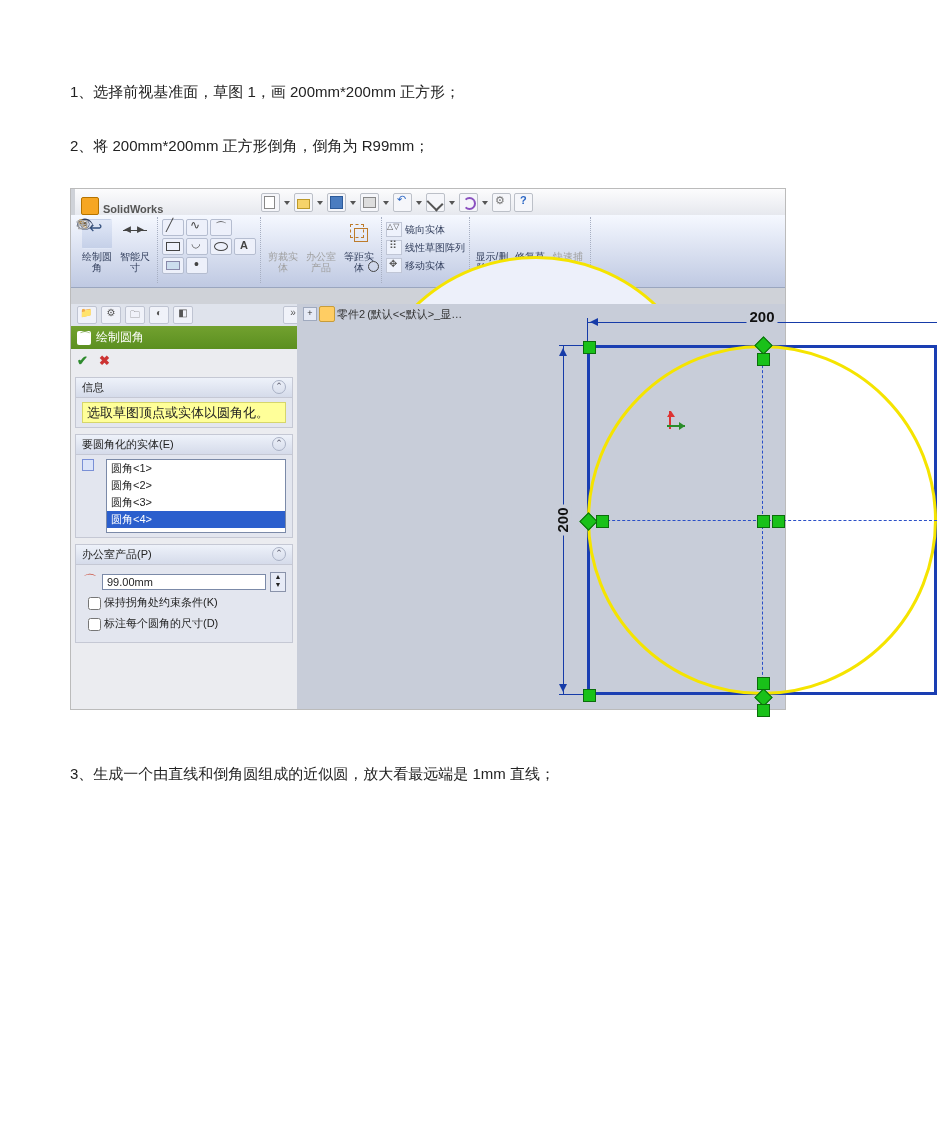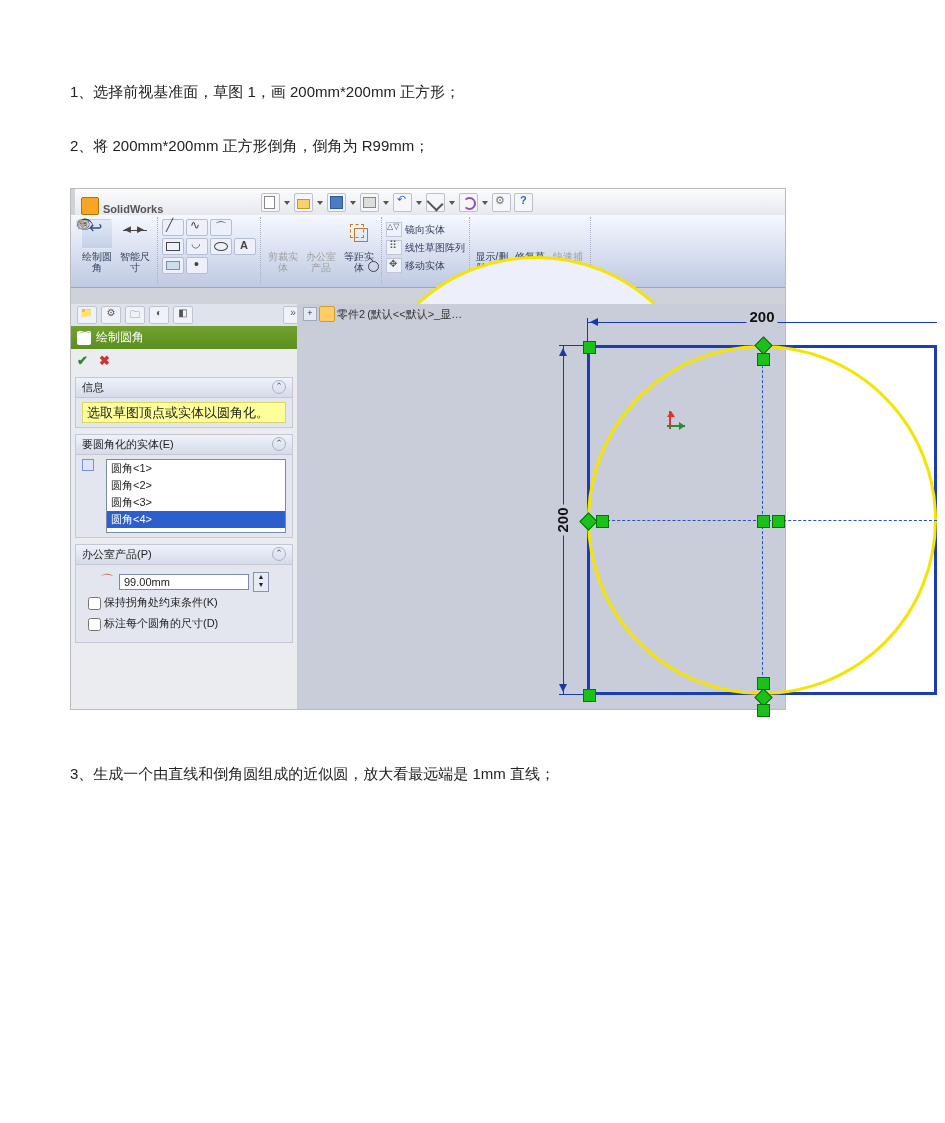--- a/index.html
+++ b/index.html
@@ -81,21 +81,21 @@
   .pm-section{margin:6px 4px;border:1px solid #c5c8d4;background:#e3e6ef;position:relative}
   .pm-sh{background:linear-gradient(#eef2fa,#d5dbea);padding:2px 6px;font-size:11px;border-bottom:1px solid #c5c8d4;position:relative}
   .pm-sh .chev{position:absolute;right:6px;top:2px;width:12px;height:12px;border:1px solid #a9b1c5;border-radius:50%;font-size:9px;text-align:center;line-height:11px;color:#556}
   .pm-body{padding:4px 6px}
   .msg{background:#ffff99;border:1px solid #d6d66b;padding:3px 4px;font-size:13px;line-height:13px}
   .listbox{background:#fff;border:1px solid #7b8aa8;height:72px;overflow:hidden;font-size:11px}
   .listbox div{padding:1px 4px}
   .listbox div.sel{background:#2b5fcd;color:#fff}
   .faceico{width:16px;height:16px;display:inline-block;vertical-align:middle;margin-right:4px}
   .faceico::before{content:"";display:block;width:10px;height:10px;border:1px solid #7a90d6;background:#dbe4f9}
-  .param-row{display:flex;align-items:center;gap:4px;margin:3px 17px}
+  .param-row{display:flex;align-items:center;gap:4px;margin:3px 0}
   .pico{width:16px;height:16px;position:relative}
   .pico::after{content:"⌒";position:absolute;left:1px;top:-2px;color:#c54;font-size:14px}
   .pinput{flex:1;border:1px solid #7b8aa8;background:#fff;padding:1px 4px;font-size:11px}
   .spin{width:14px;height:18px;border:1px solid #8a93aa;background:#e7ebf6;font-size:7px;text-align:center;line-height:8px}
   .chk{display:flex;align-items:flex-start;font-size:11px;margin:4px 2px;line-height:13px}
   .chk input{margin-top:1px}
   
   .gfx{position:absolute;left:226px;top:115px;right:0;bottom:0;background:#c8cdd9}
   .gfx-tab{position:absolute;left:6px;top:2px;display:flex;align-items:center;gap:2px;font-size:11px;color:#333}
   .gfx-tab .flyout{width:12px;height:12px;border:1px solid #9fa9be;background:#e6eaf5;font-size:9px;text-align:center;line-height:11px}

